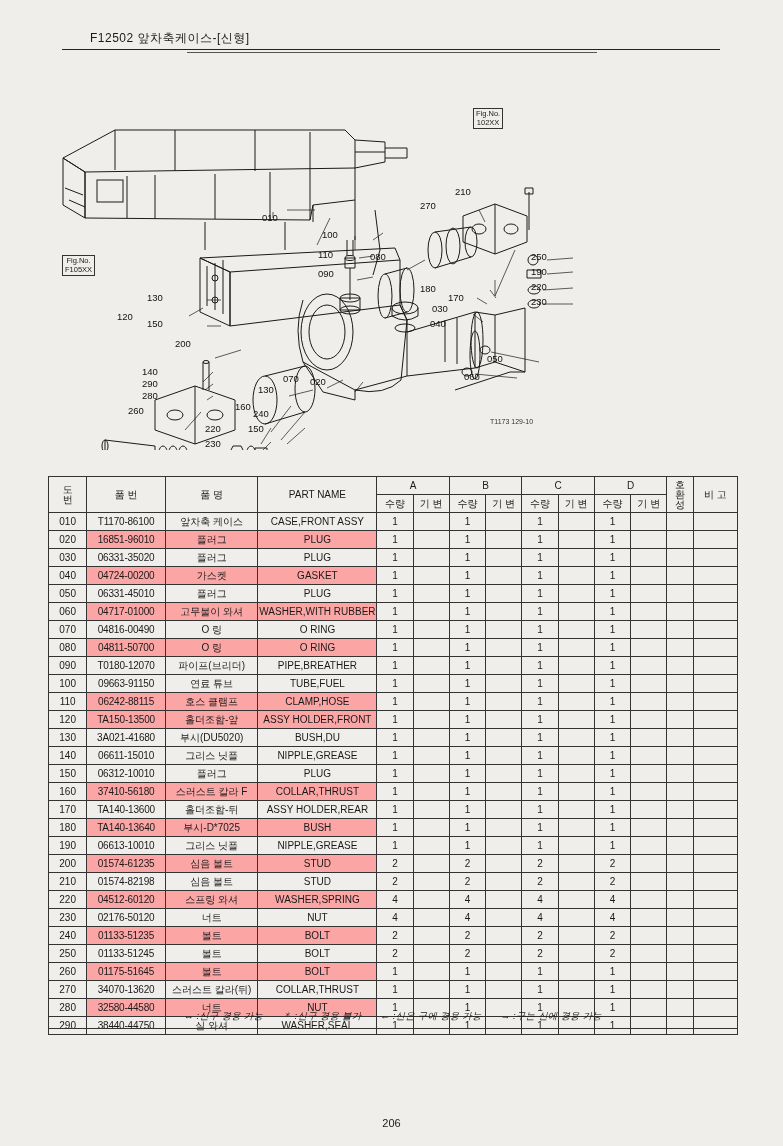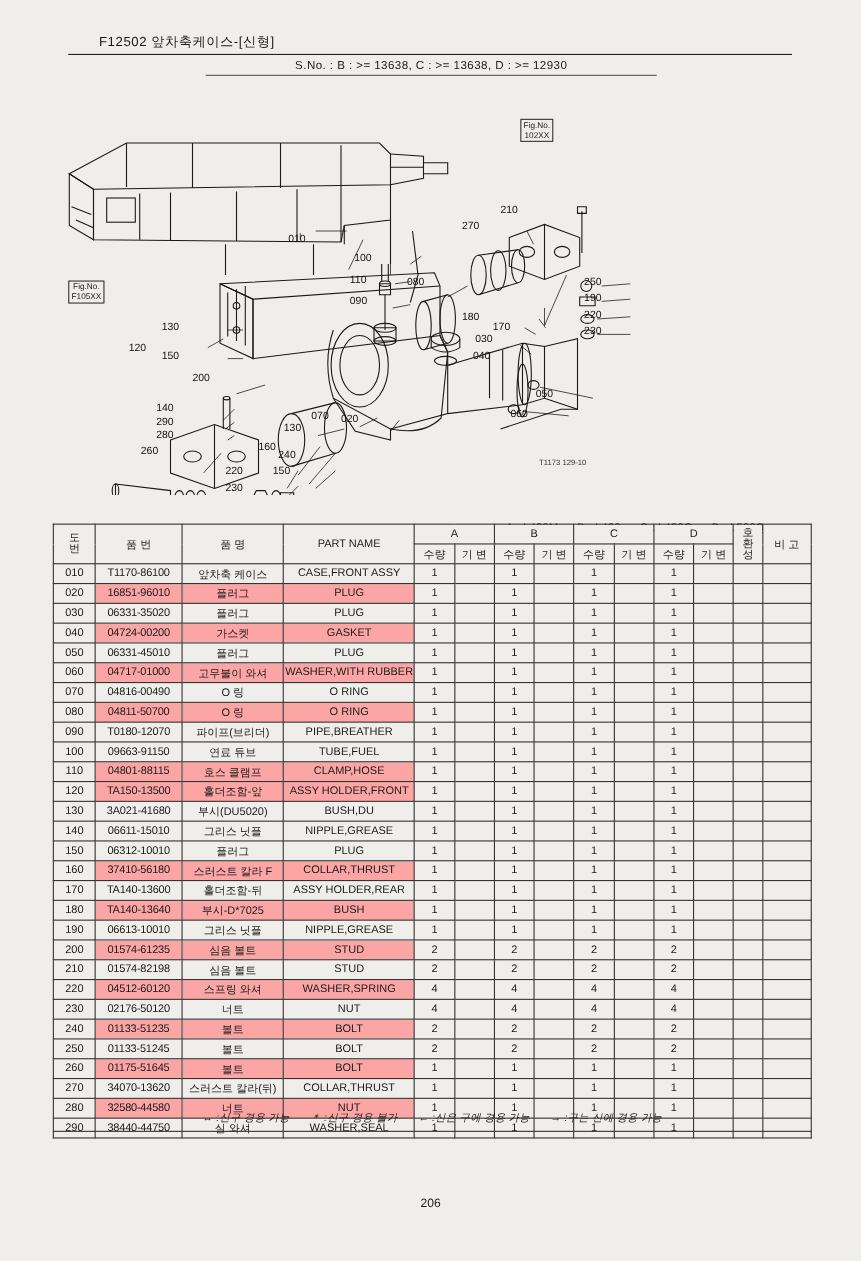--- a/index.html
+++ b/index.html
@@ -163,34 +163,33 @@
     position: absolute;
     left: 48px;
     top: 1028px;
     width: 690px;
     border-bottom: 1px solid #333;
   }
 
   .pagenum {
     position: absolute;
     left: 0; right: 0;
-    top: 1088px;
+    top: 1117px;
     text-align: center;
     font-size: 11px;
   }
 </style>
 </head>
 <body>
 
 <div class="page">
 
   <div class="header">
     <div class="title-ko">F12502 앞차축케이스-[신형]</div>
     <div class="title-rule"></div>
-    <div class="serial-line">S.No. :   B : &gt;= 13638,   C : &gt;= 13638,   D : &gt;= 12930</div>
     <div class="serial-underline"></div>
   </div>
 
   <div class="diagram">
     <svg width="680" height="350" viewBox="0 0 680 350">
       <g fill="none" stroke="#1a1a1a" stroke-width="1">
 
         <path d="M8,58 L8,105 L30,118 L30,72 Z"></path>
         <path d="M8,58 L60,30 L290,30 L300,40 L300,68 L30,72 Z"></path>
         <path d="M30,72 L30,118 L255,120 L258,105 L300,100 L300,68"></path>
@@ -584,21 +583,21 @@
             <td></td>
             <td>1</td>
             <td></td>
             <td>1</td>
             <td></td>
             <td></td>
             <td></td>
           </tr>
           <tr>
             <td>110</td>
-            <td class="pn hl">04801-88115</td>
+            <td class="pn hl">06242-88115</td>
             <td class="ko hl">호스 클램프</td>
             <td class="en hl">CLAMP,HOSE</td>
             <td>1</td>
             <td></td>
             <td>1</td>
             <td></td>
             <td>1</td>
             <td></td>
             <td>1</td>
             <td></td>

